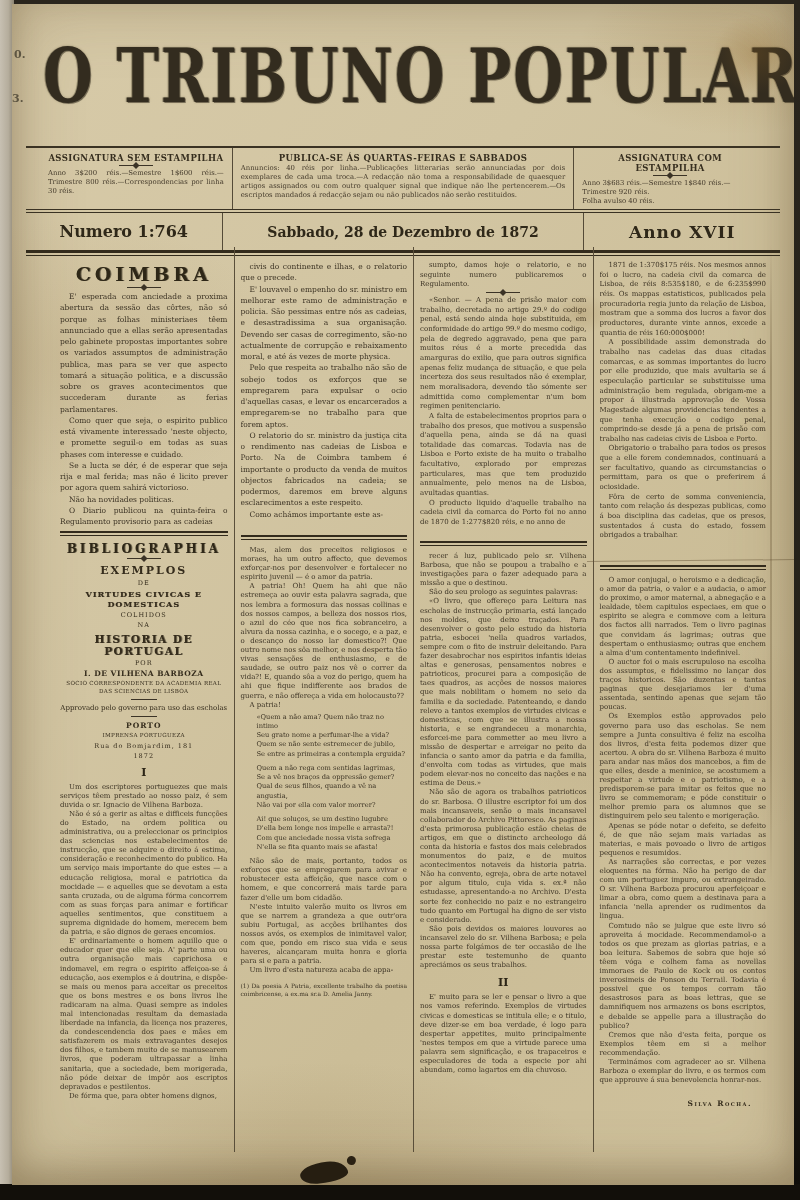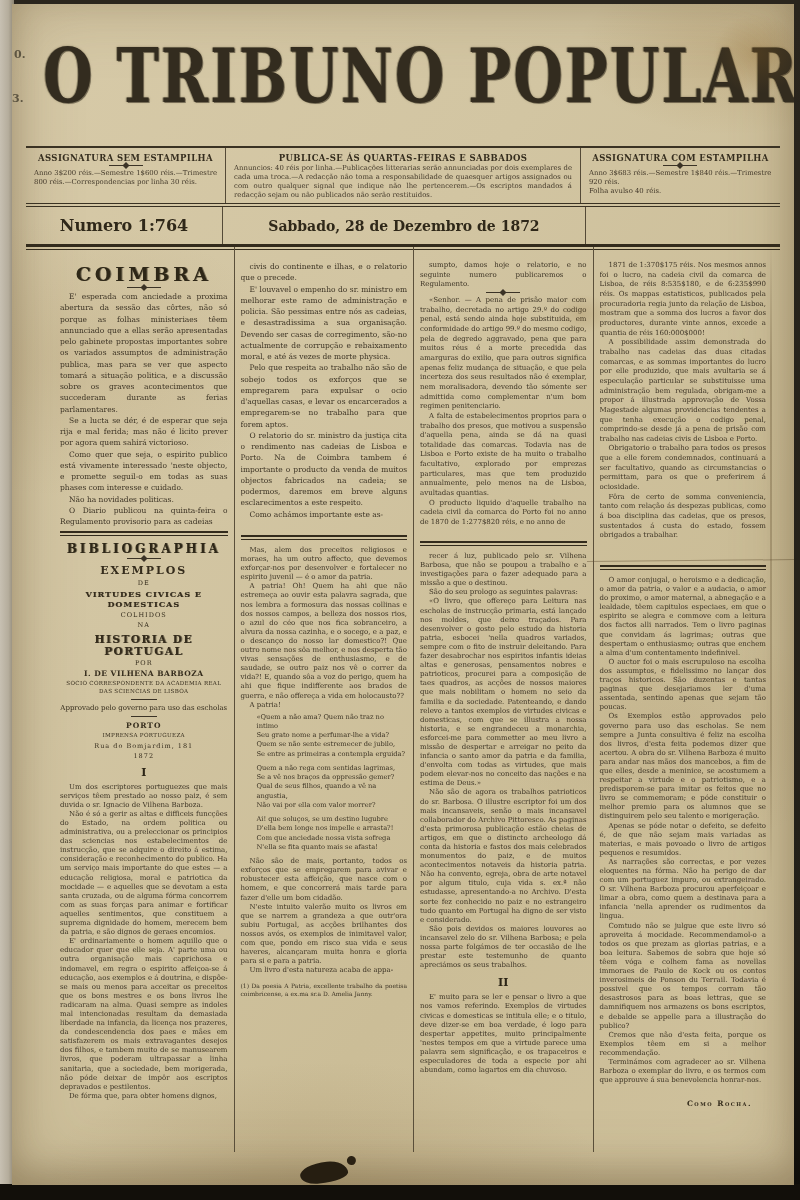--- a/index.html
+++ b/index.html
@@ -35,21 +35,21 @@
   .masthead{height:142px;display:flex;align-items:center;justify-content:center;padding-left:36px;}
   .masthead h1{margin:0;font-weight:bold;font-size:57px;letter-spacing:2px;color:#332c1f;
     transform:scaleY(1.3);white-space:nowrap;
     text-shadow:1px 1px 0 rgba(28,22,10,.45),-1px 0 0 rgba(28,22,10,.3),0 0 2px rgba(50,40,20,.4);}
   .rule{border:0;margin:0 14px;}
   .rule-1{border-top:2px solid #3a3223;}
   .rule-2{border-top:1px solid #3a3223;border-bottom:1px solid #3a3223;height:2px;}
   .rule-3{border-top:3px solid #332b1c;border-bottom:1px solid #332b1c;height:2px;}
 
   
-  .infobar{display:flex;margin:0 14px;color:#43392a;}
+  .infobar{display:flex;margin:0 28px;color:#43392a;}
   .infobar .cell{padding:4px 8px 3px;}
   .infobar .c-left,.infobar .c-right{width:26%;}
   .infobar .c-center{width:48%;border-left:1px solid #544a37;border-right:1px solid #544a37;}
   .info-title{font-weight:bold;font-size:8.5px;text-align:center;letter-spacing:.4px;color:#362e1f;margin:1px 0 1px;}
   .orn{width:34px;margin:2px auto 3px;border-top:1px solid #3b3326;position:relative;}
   .orn::after{content:"";position:absolute;left:50%;top:-3px;width:5px;height:5px;background:#3b3326;
     transform:translateX(-50%) rotate(45deg);}
   .info-body{font-size:6.9px;line-height:1.32;text-align:justify;margin:0;}
   .info-body.center{text-align:justify;}
   .info-line{font-size:6.9px;line-height:1.32;margin:0;}
@@ -130,34 +130,35 @@
       <p class="info-line">Anno 3$683 réis.—Semestre 1$840 réis.—Trimestre 920 réis.</p>
       <p class="info-line">Folha avulso 40 réis.</p>
     </div>
   </div>
 
   <div class="rule rule-2"></div>
 
   <div class="dateline">
     <div class="d-num">Numero 1:764</div>
     <div class="d-date">Sabbado, 28 de Dezembro de 1872</div>
+    <div class="d-year">Anno XVII</div>
   </div>
 
   <div class="rule rule-3"></div>
 
   <main class="columns">
 
     <section class="col" id="col1">
       <div class="sec-a loose">
         <h2 class="article-heading">COIMBRA</h2>
         <div class="orn"></div>
         <div>
             <p class="para">E' esperada com anciedade a proxima abertura da sessão das côrtes, não só porque as folhas ministeriaes têem annunciado que a ellas serão apresentadas pelo gabinete propostas importantes sobre os variados assumptos de administração publica, mas para se ver que aspecto tomará a situação politica, e a discussão sobre os graves acontecimentos que succederam durante as ferias parlamentares.</p>
+            <p class="para">Como quer que seja, o espirito publico está vivamente interessado 'neste objecto, e promette seguil-o em todas as suas phases com interesse e cuidado.</p>
             <p class="para">Se a lucta se dér, é de esperar que seja rija e mal ferida; mas não é licito prever por agora quem sahirá victorioso.</p>
-            <p class="para">Como quer que seja, o espirito publico está vivamente interessado 'neste objecto, e promette seguil-o em todas as suas phases com interesse e cuidado.</p>
             <p class="para">Não ha novidades politicas.</p>
             <p class="para">O Diario publicou na quinta-feira o Regulamento provisorio para as cadeias</p>
           </div>
       </div>
       <div class="section-rule"></div>
       <div class="sec-b">
         <h2 class="biblio-heading">BIBLIOGRAPHIA</h2>
         <div class="orn"></div>
         <div class="book-block">
           <div class="bk-title">EXEMPLOS</div>
@@ -269,21 +270,21 @@
         <div>
             <p class="para">O amor conjugal, o heroismo e a dedicação, o amor da patria, o valor e a audacia, o amor do proximo, o amor maternal, a abnegação e a lealdade, têem capitulos especiaes, em que o espirito se alegra e commove com a leitura dos factos alli narrados. Tem o livro paginas que convidam ás lagrimas; outras que despertam o enthusiasmo; outras que enchem a alma d'um contentamento indefinivel.</p>
             <p class="para">O auctor foi o mais escrupuloso na escolha dos assumptos, e fidelissimo no lançar dos traços historicos. São duzentas e tantas paginas que desejariamos ler d'uma assentada, sentindo apenas que sejam tão poucas.</p>
             <p class="para">Os Exemplos estão approvados pelo governo para uso das escholas. Se nem sempre a Junta consultiva é feliz na escolha dos livros, d'esta feita podemos dizer que acertou. A obra do sr. Vilhena Barboza é muito para andar nas mãos dos mancebos, a fim de que elles, desde a meninice, se acostumem a respeitar a virtude e o patriotismo, e a predisporem-se para imitar os feitos que no livro se commemoram; e póde constituir o melhor premio para os alumnos que se distinguirem pelo seu talento e morigeração.</p>
             <p class="para">Apenas se póde notar o defeito, se defeito é, de que não sejam mais variadas as materias, e mais povoado o livro de artigos pequenos e resumidos.</p>
             <p class="para">As narrações são correctas, e por vezes eloquentes na fórma. Não ha perigo de dar com um portuguez impuro, ou extrangeirado. O sr. Vilhena Barboza procurou aperfeiçoar e limar a obra, como quem a destinava para a infancia 'nella aprender os rudimentos da lingua.</p>
             <p class="para">Comtudo não se julgue que este livro só aproveita á mocidade. Recommendamol-o a todos os que prezam as glorias patrias, e a boa leitura. Sabemos de sobra que hoje só têem vóga e colhem fama as novellas immoraes de Paulo de Kock ou os contos inverosimeis de Ponson du Terrail. Todavia é possivel que os tempos corram tão desastrosos para as boas lettras, que se damnifiquem nos armazens os bons escriptos, e debalde se appelle para a illustração do publico?</p>
             <p class="para">Cremos que não d'esta feita, porque os Exemplos têem em si a melhor recommendação.</p>
             <p class="para">Terminámos com agradecer ao sr. Vilhena Barboza o exemplar do livro, e os termos com que approuve á sua benevolencia honrar-nos.</p>
           </div>
-        <p class="signature">Como Rocha.</p>
+        <p class="signature">Silva Rocha.</p>
       </div>
     </section>
 
   </main>
 
   <div class="stain s1"></div>
   <div class="stain s2"></div>
   <div class="stain s3"></div>
   <div class="crease-h"></div>
   <div class="crease-v"></div>

